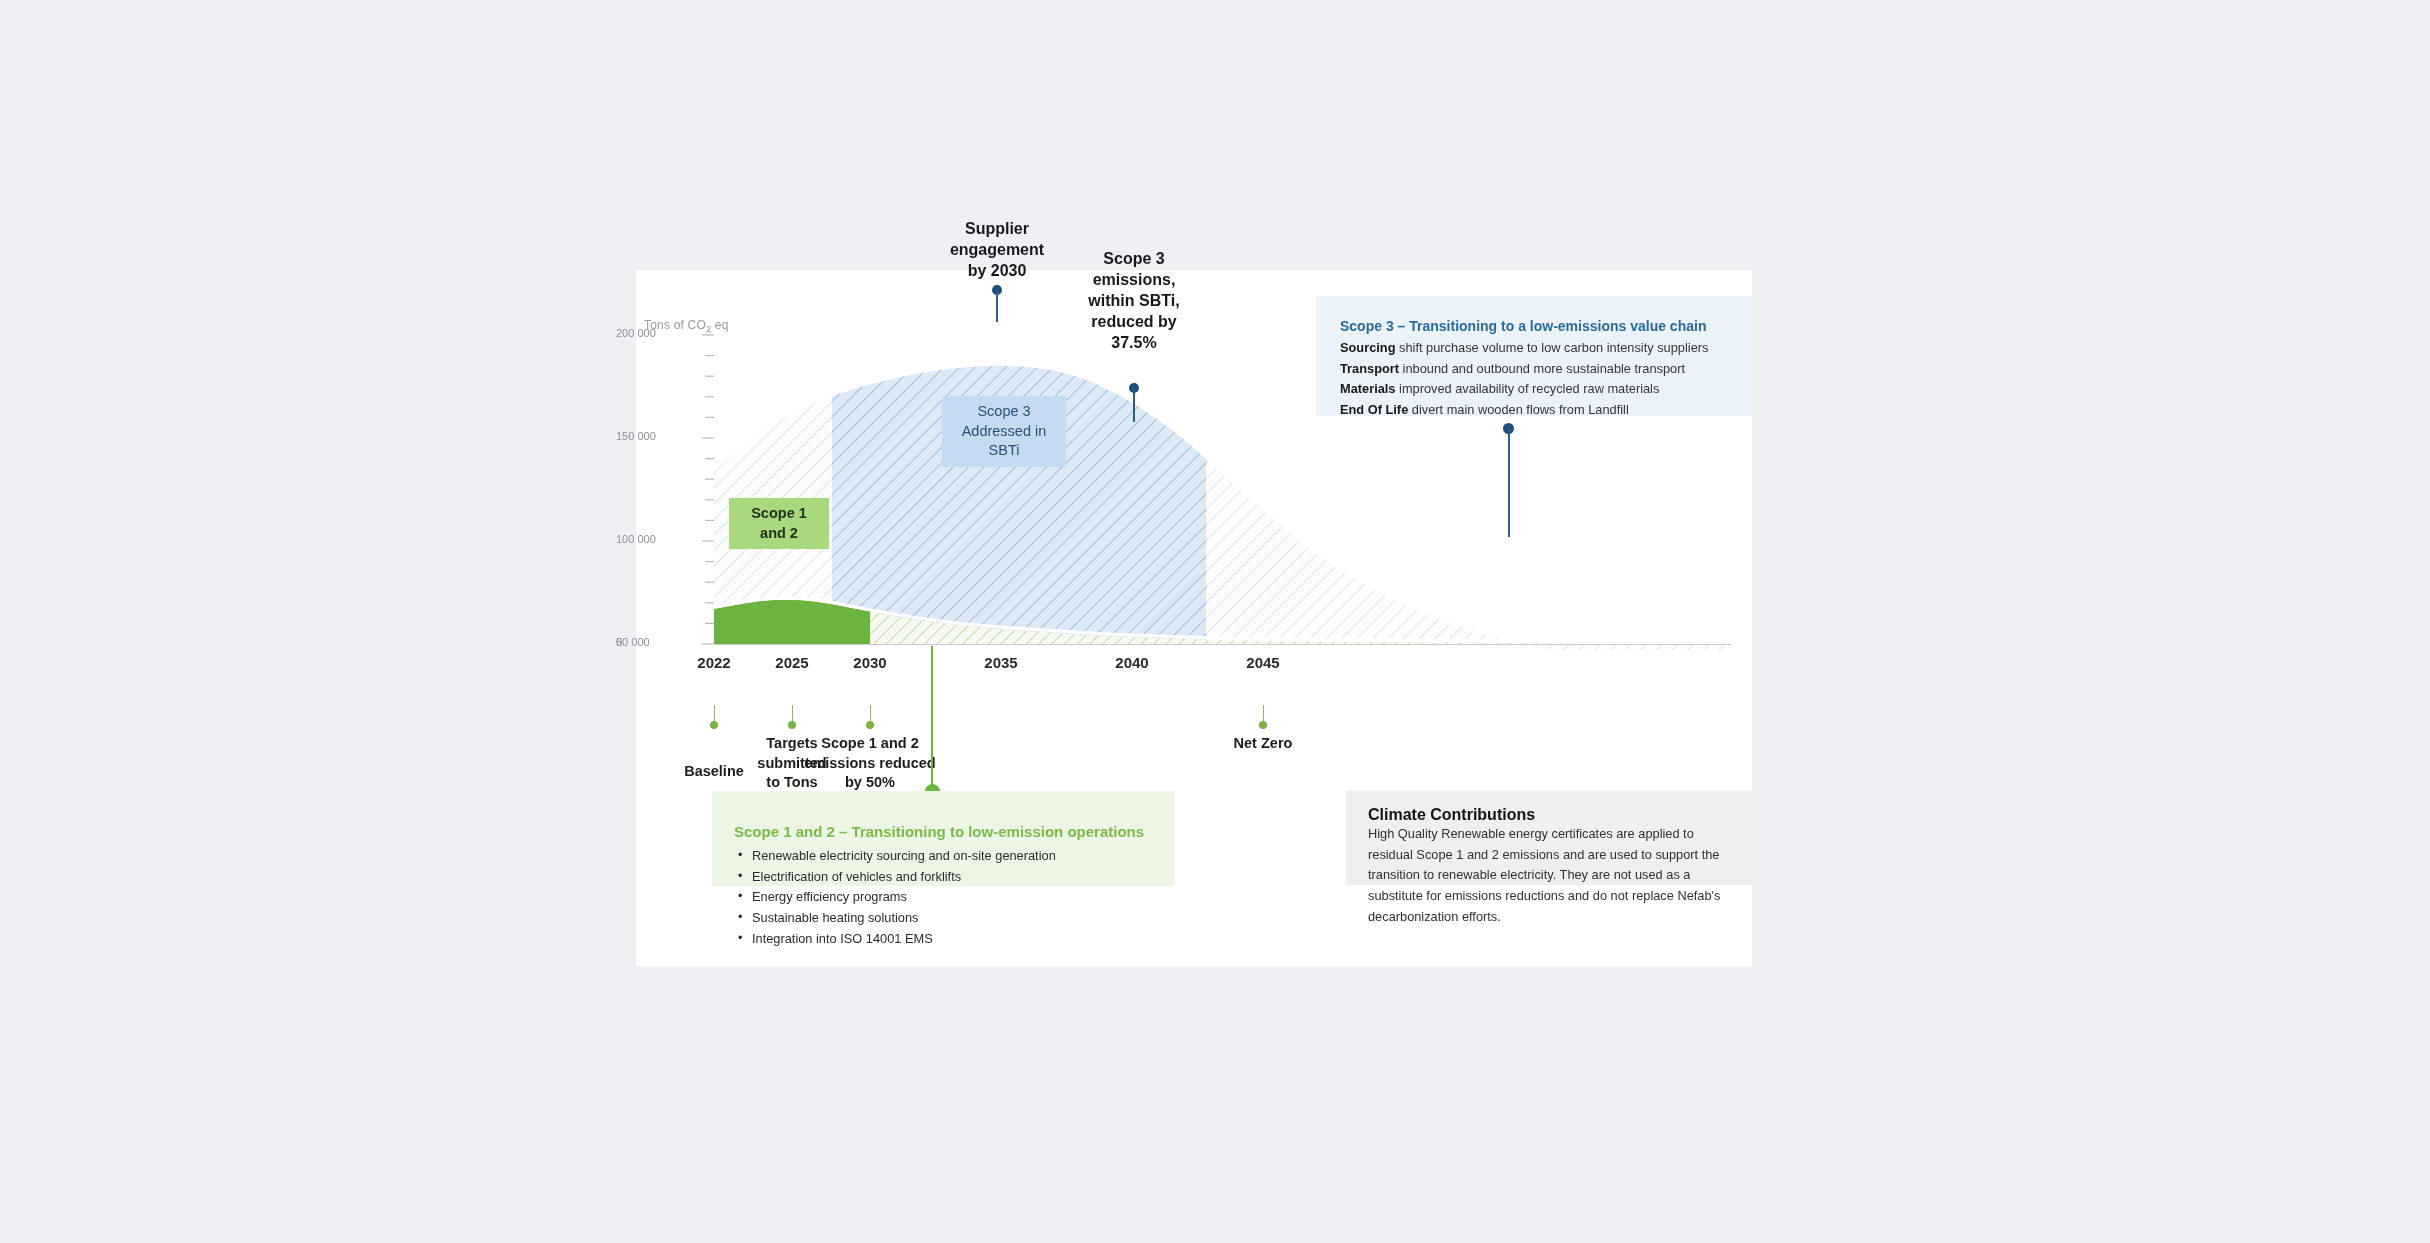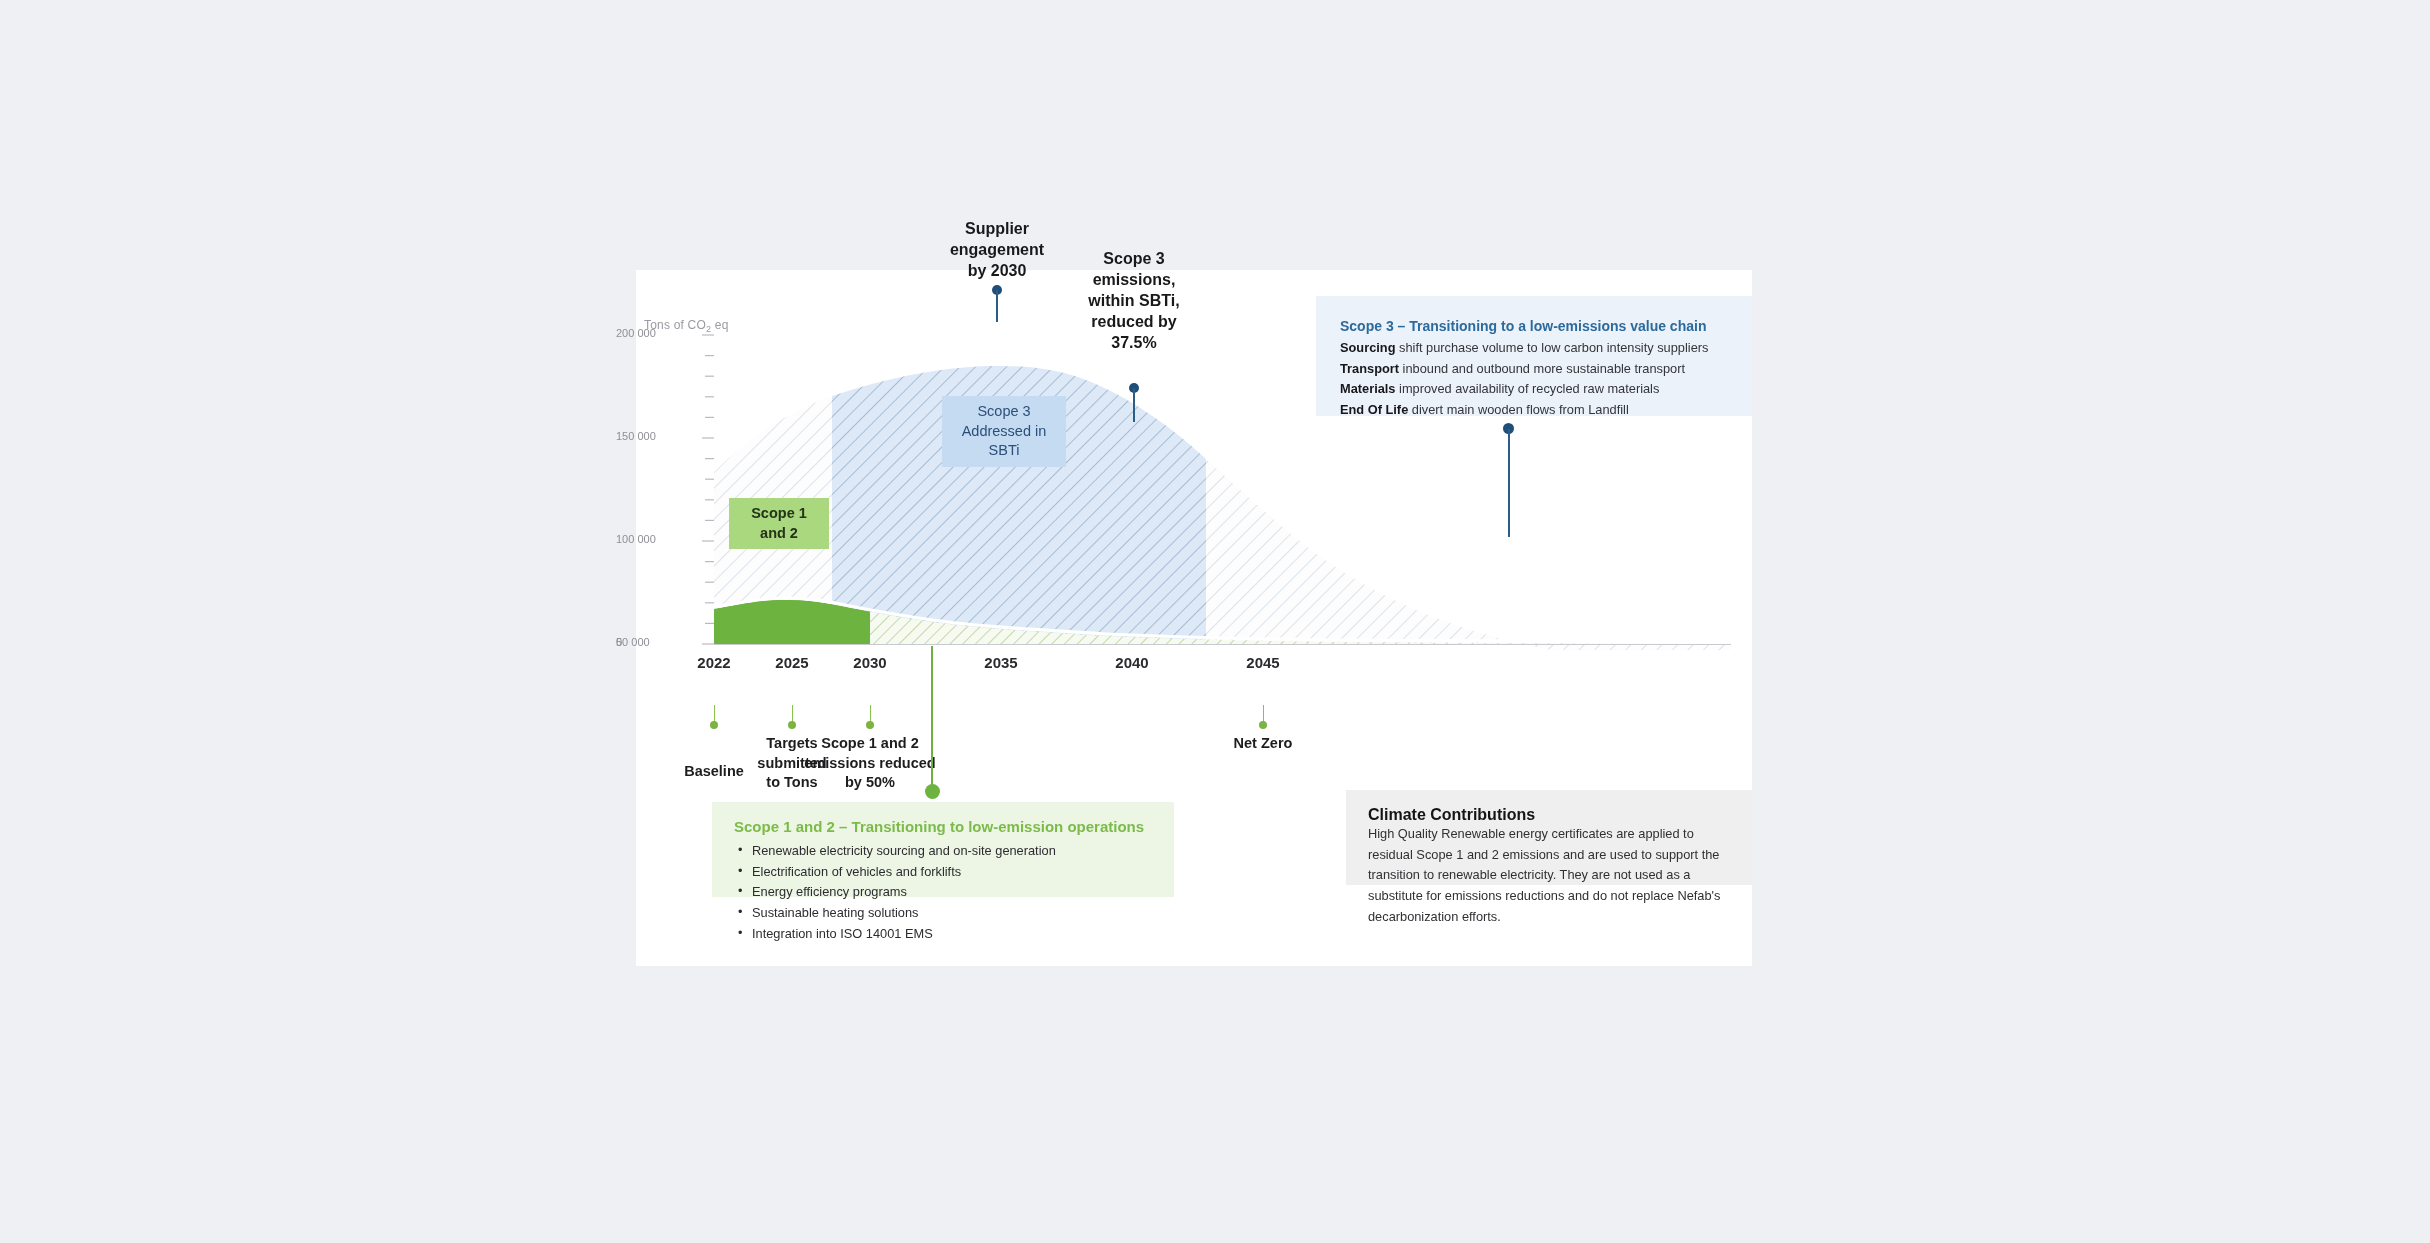--- a/index.html
+++ b/index.html
@@ -92,23 +92,23 @@
     color:#2b6a9c; font-size:14px; font-weight:700; margin-bottom:4px;
     white-space:nowrap;
   }
   #scope3-box .ln {
     font-size:12.8px; color:#34343a; line-height:1.62; white-space:nowrap;
   }
   #scope3-box .ln b { color:#17171b; }
 
   #scope12-box {
     position:absolute;
-    left:76px; top:532px; width:462px; height:95px;
+    left:76px; top:521px; width:462px; height:95px;
     background:#edf6e5;
-    padding:16px 22px;
+    padding:32px 22px;
   }
   #scope12-box .hd {
     color:#7cba4a; font-size:15px; font-weight:700; margin-bottom:6px;
   }
   #scope12-box ul { margin:0; padding:0; list-style:none; }
   #scope12-box li {
     font-size:12.8px; color:#2c2c30; line-height:1.62;
     padding-left:18px; position:relative;
   }
   #scope12-box li:before {

